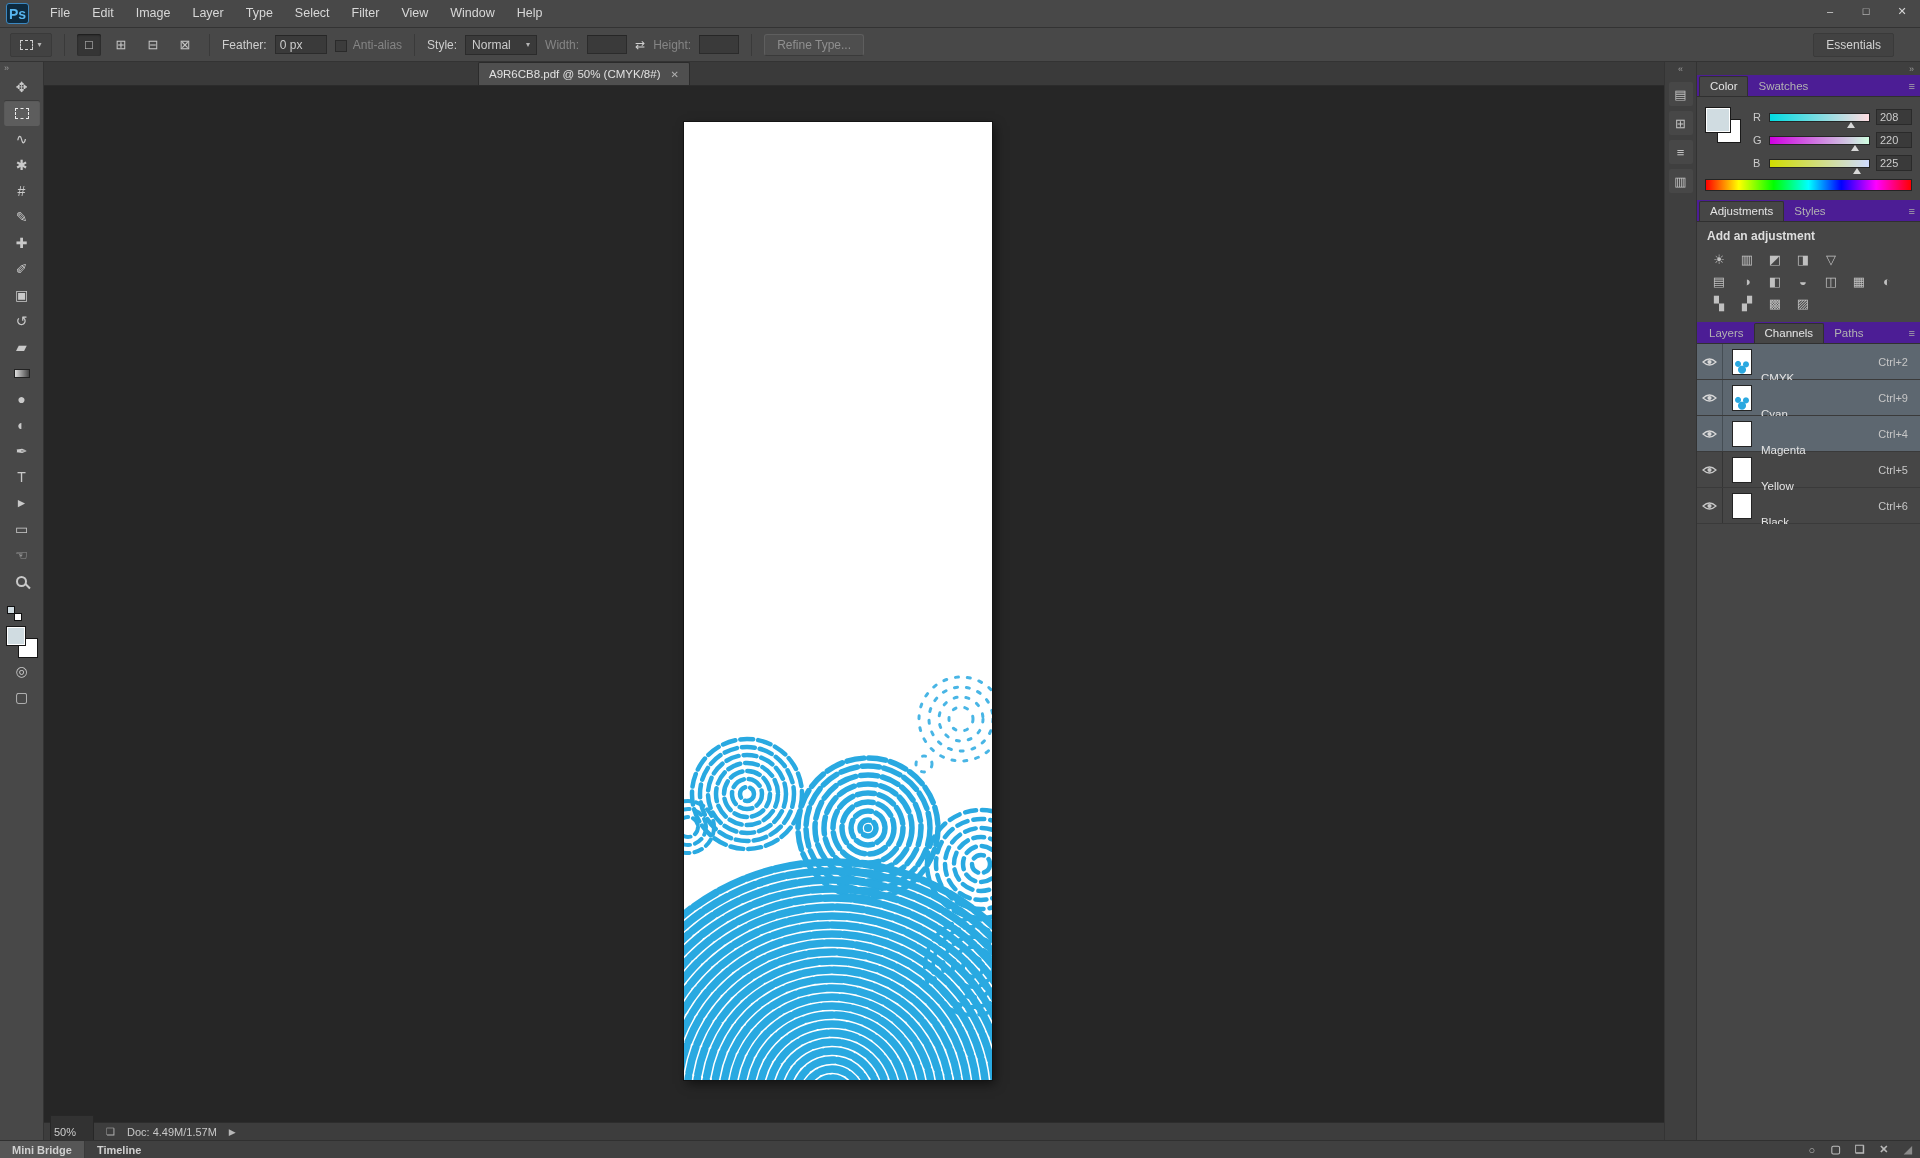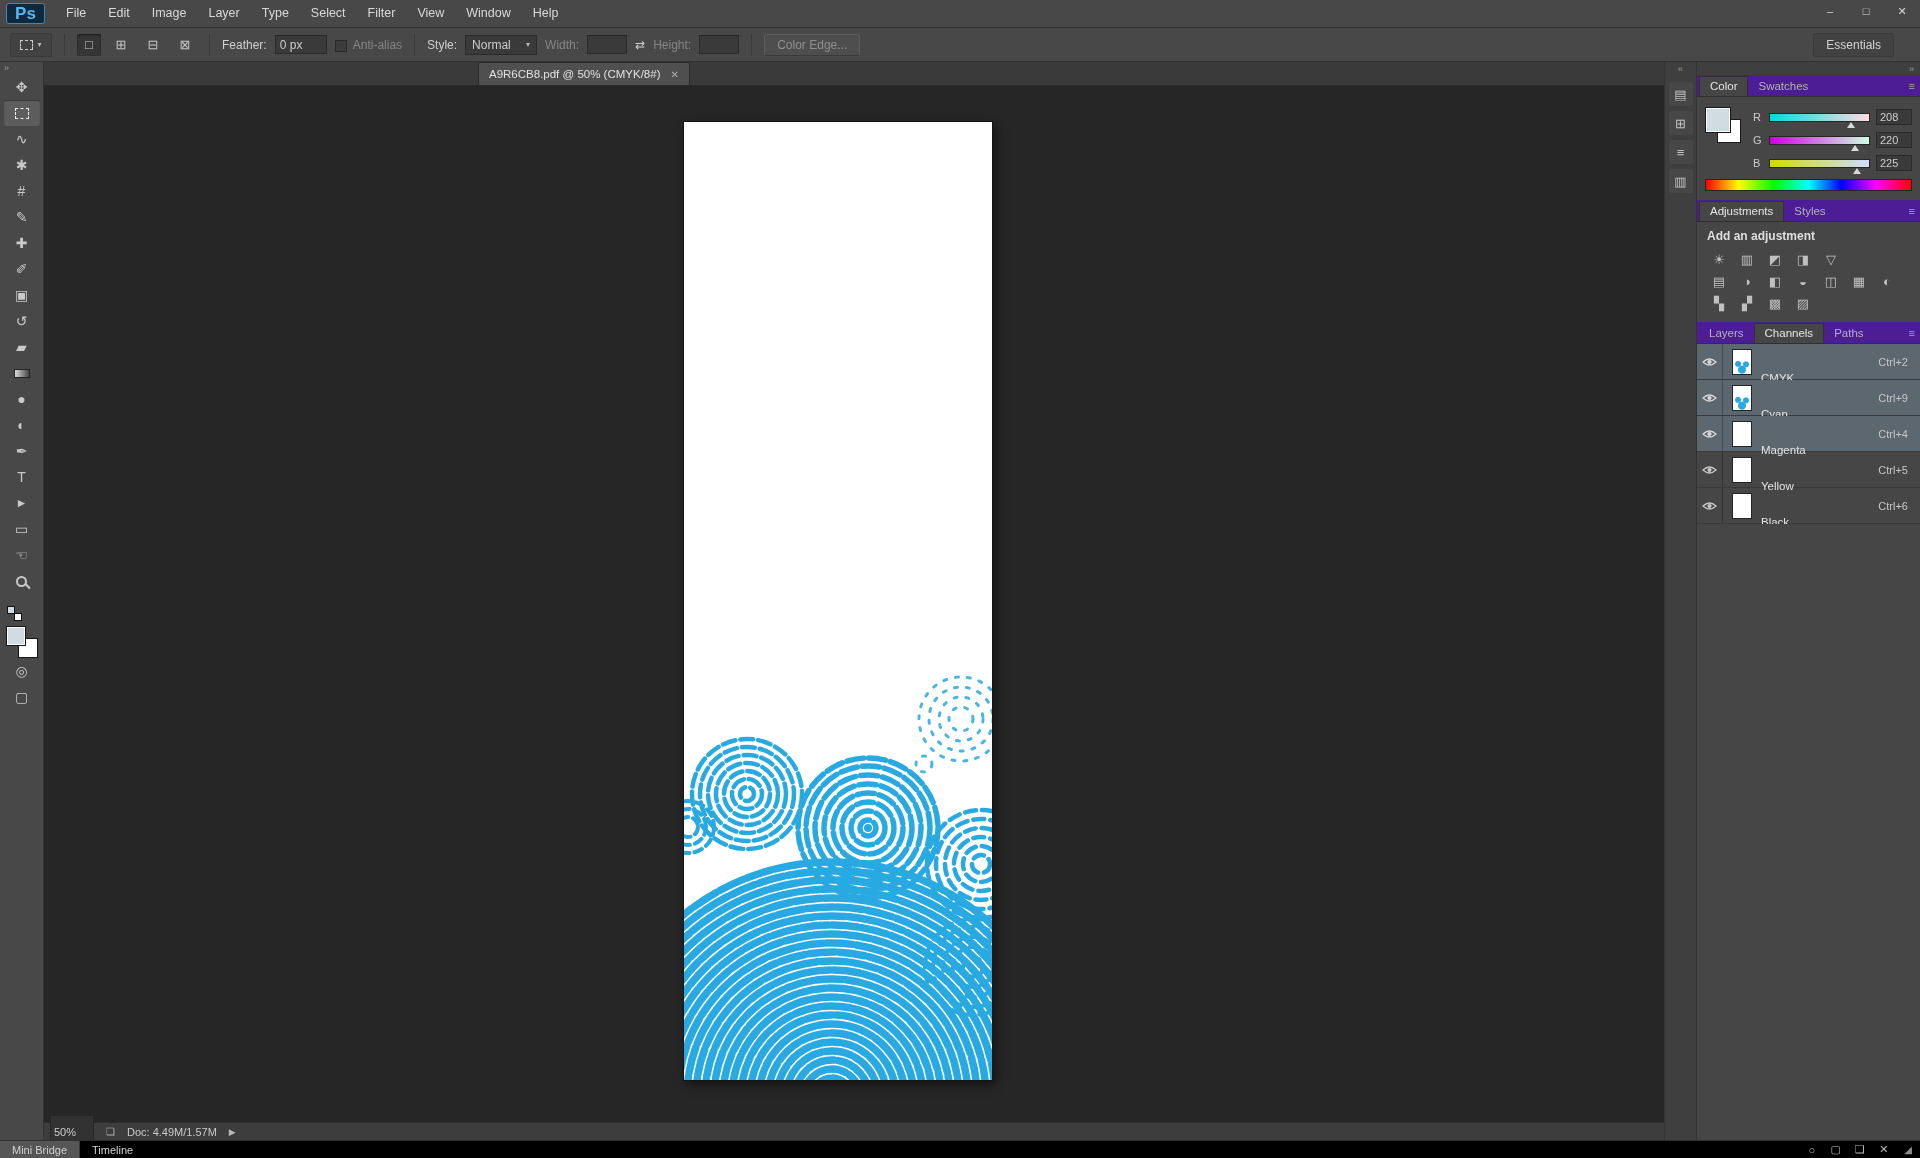--- a/index.html
+++ b/index.html
@@ -1,21 +1,21 @@
 <!DOCTYPE html>
 <html><head>
 <meta charset="utf-8">
 <style>
   *{margin:0;padding:0;box-sizing:border-box;}
   html,body{width:1920px;height:1158px;}
   body{background:#262626;color:#ccc;font-family:"Liberation Sans",sans-serif;font-size:12px;position:relative;overflow:hidden;}
 
   
   #menubar{position:absolute;left:0;top:0;width:1920px;height:28px;background:#484848;border-bottom:1px solid #333;display:flex;align-items:center;padding-left:6px;}
-  .ps-logo{width:39px;height:21px;background:#0d2a3f;border:1px solid #3b87c0;border-radius:3px;color:#58b6f0;font-weight:bold;font-size:17px;display:flex;align-items:center;justify-content:center;margin-right:10px;}
+  .ps-logo{width:23px;height:21px;background:#0d2a3f;border:1px solid #3b87c0;border-radius:3px;color:#58b6f0;font-weight:bold;font-size:14px;display:flex;align-items:center;justify-content:center;margin-right:10px;}
   .menu-item{padding:0 11px;line-height:27px;color:#d8d8d8;font-size:12.5px;cursor:default;}
   .win-controls{margin-left:auto;display:flex;height:100%;}
   .win-btn{width:36px;height:22px;display:flex;align-items:center;justify-content:center;color:#d6d6d6;font-size:11px;}
 
   
   #optionsbar{position:absolute;left:0;top:28px;width:1920px;height:34px;background:#484848;border-bottom:1px solid #333;display:flex;align-items:center;gap:8px;padding:0 10px;}
   .tool-preview{width:42px;height:24px;display:flex;align-items:center;justify-content:center;gap:4px;border:1px solid #3a3a3a;border-radius:2px;background:#424242;}
   .dash-box{width:13px;height:10px;border:1px dashed #d0d0d0;display:inline-block;}
   .caret{font-size:8px;color:#b5b5b5;}
   .sep{width:1px;height:22px;background:#3a3a3a;margin:0 4px;}
@@ -95,21 +95,21 @@
   .chan-row{display:flex;align-items:center;height:36px;border-bottom:1px solid #3a3a3a;flex:0 0 auto;}
   .chan-row.selected{background:#5d6770;}
   .eye-cell{width:26px;align-self:stretch;display:flex;align-items:center;justify-content:center;border-right:1px solid rgba(0,0,0,.25);}
   .chan-thumb{width:20px;height:26px;background:#fff;border:1px solid #242424;margin:0 9px;flex:0 0 auto;}
   .chan-thumb.art{background-image:radial-gradient(circle at 50% 82%,#2aa8e0 3.5px,transparent 4.5px),radial-gradient(circle at 28% 58%,#2aa8e0 2.5px,transparent 3.5px),radial-gradient(circle at 72% 60%,#2aa8e0 2.5px,transparent 3.5px);}
   .chan-name{font-size:11.5px;color:#e4e4e4;margin-top:32px;}
   .chan-short{margin-left:auto;padding-right:12px;font-size:11px;color:#c6c6c6;}
   .chan-fill{flex:1;background:#464646;}
 
   
-  #bottombar{position:absolute;left:0;top:1140px;width:1920px;height:18px;background:#000000;border-top:1px solid #303030;display:flex;align-items:center;}
+  #bottombar{position:absolute;left:0;top:1140px;width:1920px;height:18px;background:#404040;border-top:1px solid #303030;display:flex;align-items:center;font-weight:bold;}
   .btab{height:100%;display:flex;align-items:center;padding:0 12px;font-size:11px;color:#d0d0d0;}
   .btab.first{background:#565656;border-right:1px solid #3a3a3a;}
   .footer-icons{margin-left:auto;display:flex;align-items:center;gap:9px;padding-right:8px;color:#b8b8b8;}
   .f-icon{font-size:11px;width:15px;text-align:center;}
   .grip{font-size:10px;color:#8a8a8a;padding-left:4px;}
 </style>
 </head>
 <body>
 
 <div id="menubar">
@@ -153,21 +153,21 @@
   <div class="dropdown">
     <span>Normal</span>
     <span class="caret">▾</span>
   </div>
   <span class="opt-label disabled">Width:</span>
   <input class="field w40" value="" style="">
   <span class="opt-label">⇄</span>
   <span class="opt-label disabled">Height:</span>
   <input class="field w40" value="" style="">
   <span class="sep"></span>
-  <span class="btn">Color Edge...</span>
+  <span class="btn">Refine Type...</span>
   <div class="workspace">
     <span>Essentials</span>
   </div>
 </div>
 
 <div id="tabbar">
   <div class="doc-tab">
     <span>A9R6CB8.pdf @ 50% (CMYK/8#)</span>
     <span class="close">✕</span>
   </div>

